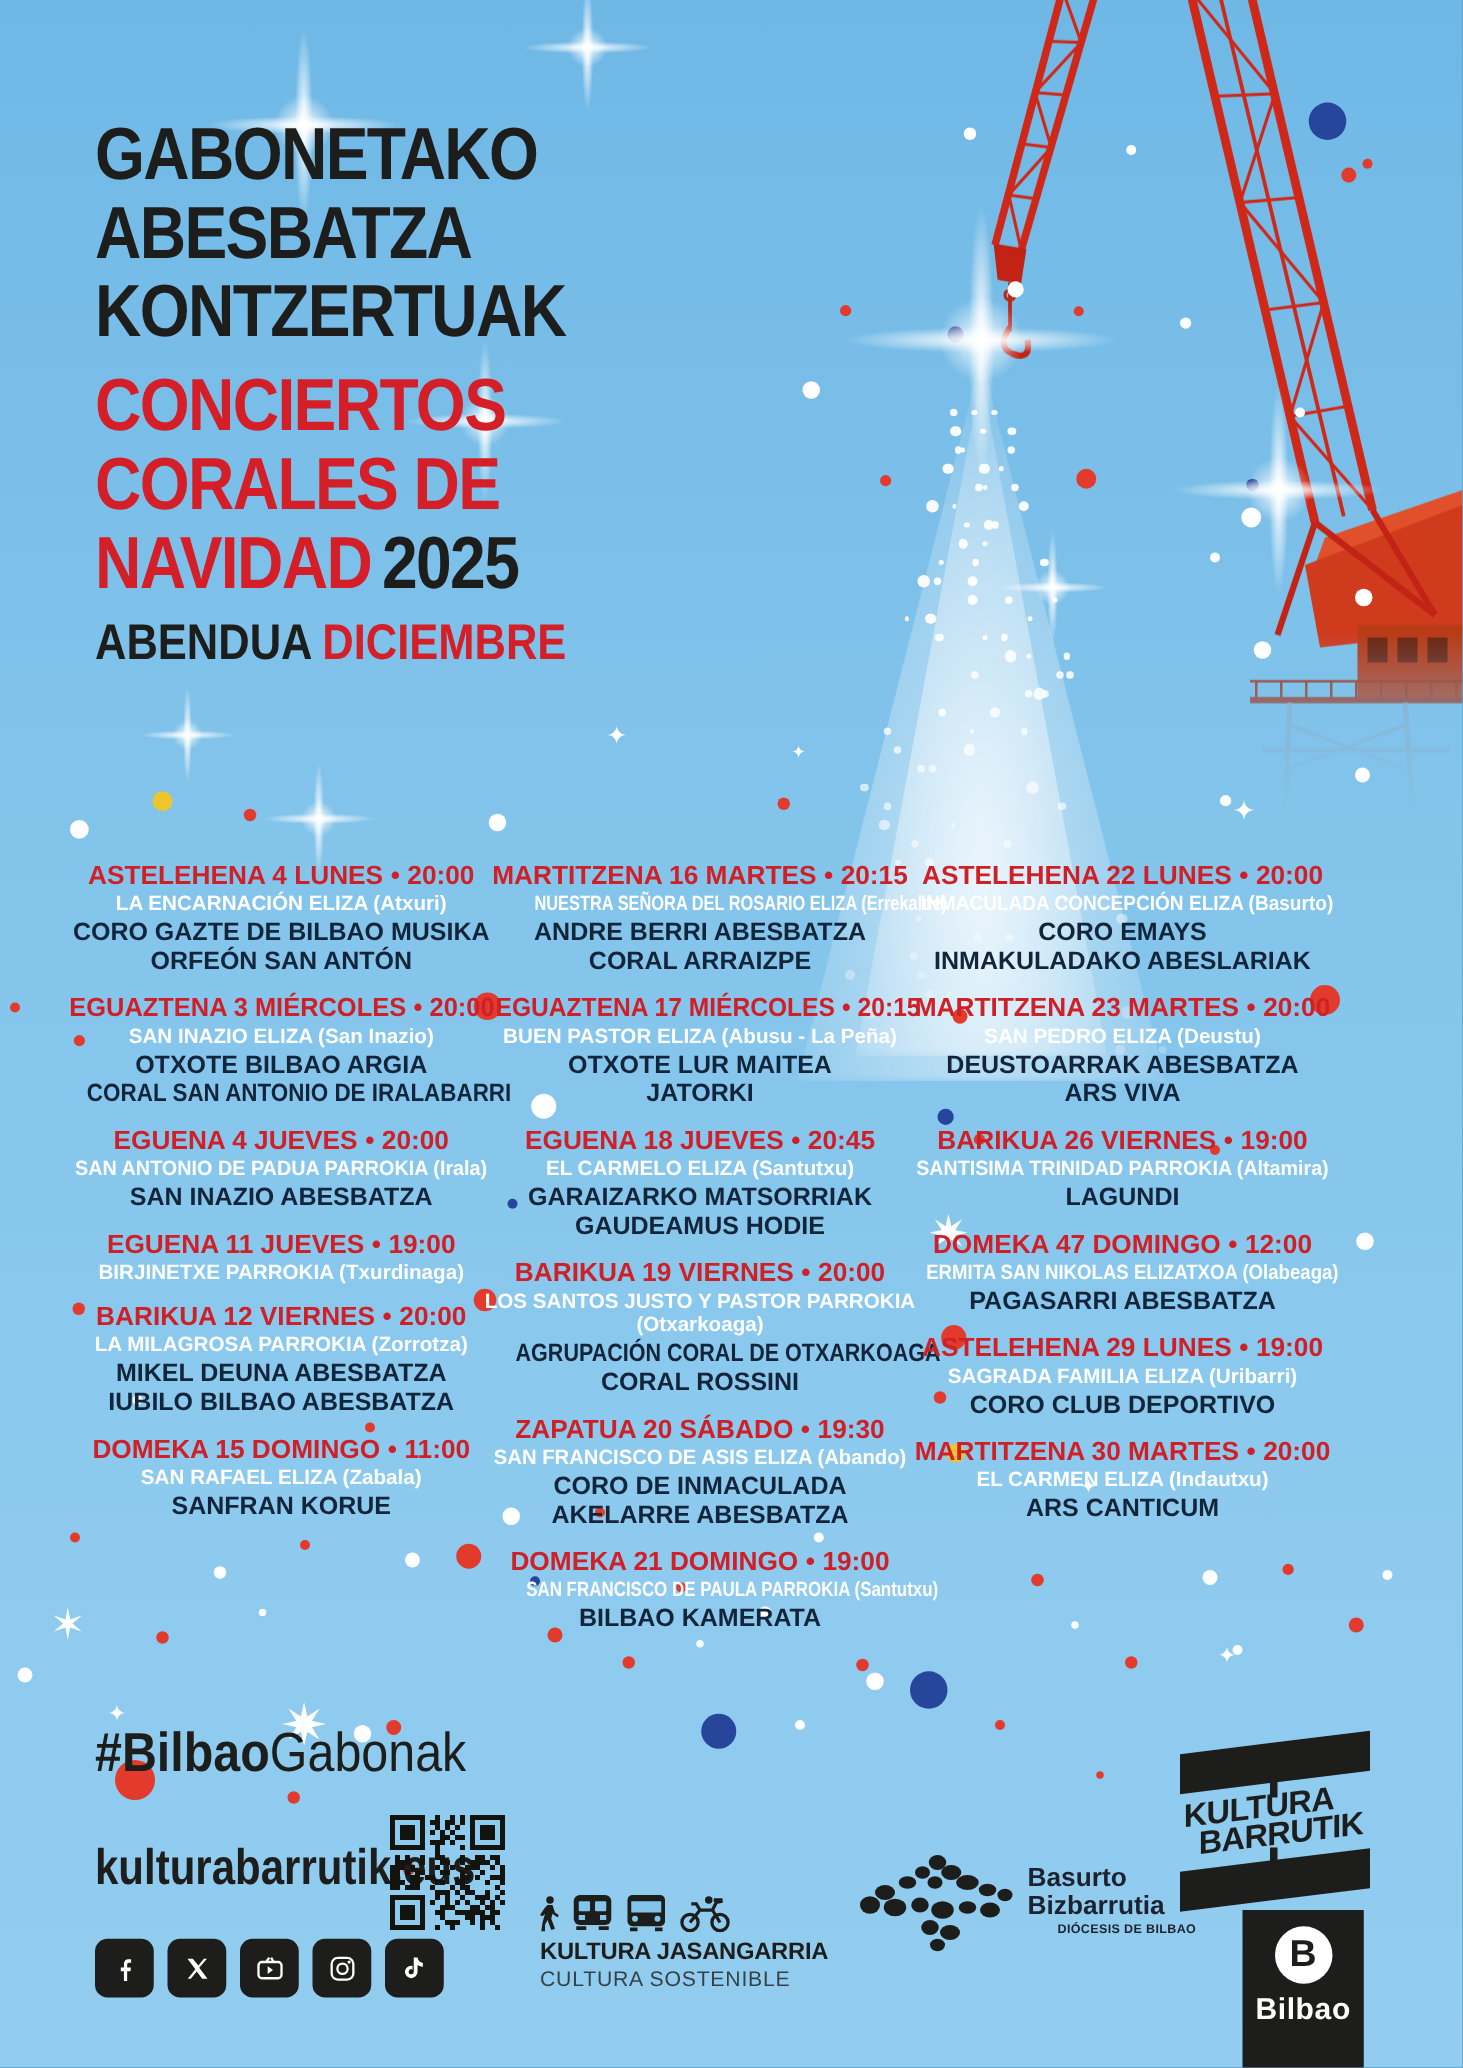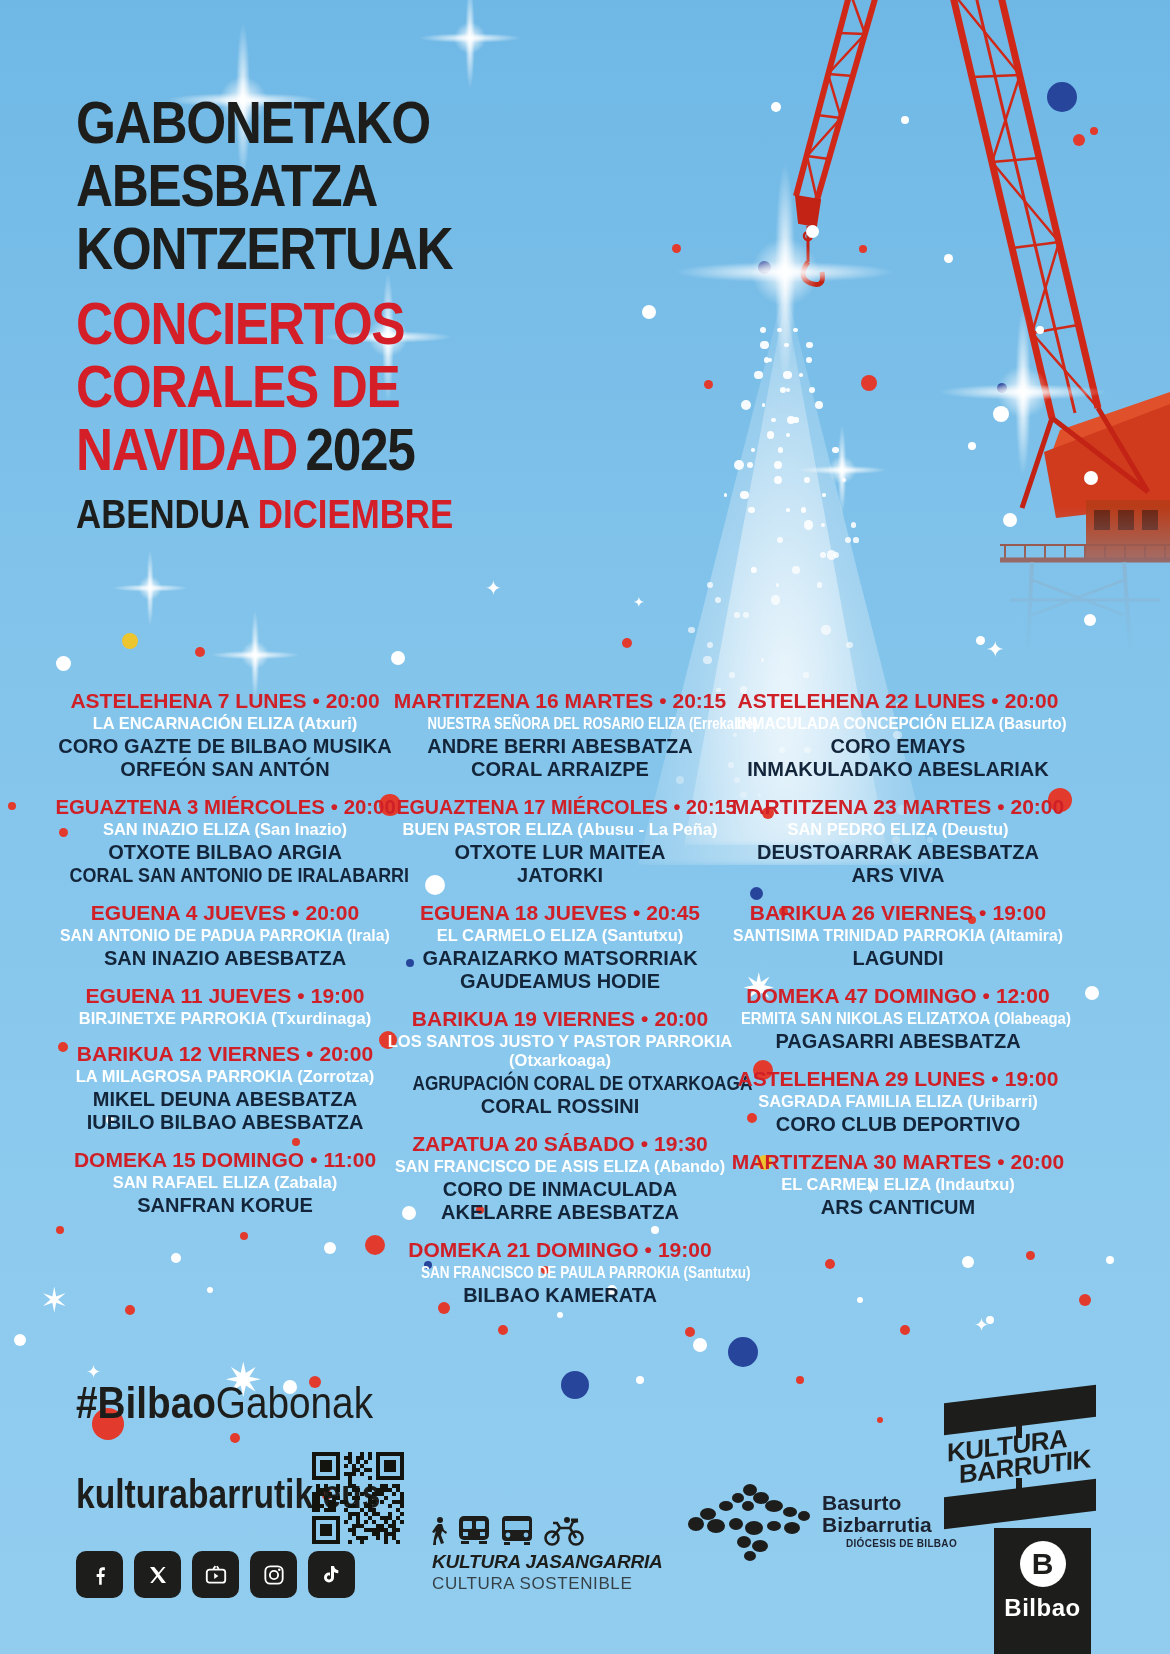--- a/index.html
+++ b/index.html
@@ -34,21 +34,21 @@
   .ev-bullet{padding:0 6px;}
   
   .hashtag{position:absolute;left:76px;top:1378px;font-size:44px;color:#1d1d1b;transform:scaleX(.88);transform-origin:0 50%;white-space:nowrap;}
   .hash-b{font-weight:700}.hash-l{font-weight:400}
   .website{position:absolute;left:76px;top:1472px;font-size:40px;font-weight:700;color:#1d1d1b;transform:scaleX(.84);transform-origin:0 50%;white-space:nowrap;}
   .socials{position:absolute;left:76px;top:1551px;display:flex;gap:11px;}
   .social-btn{width:47px;height:47px;border-radius:10px;background:#1d1d1b;display:flex;align-items:center;justify-content:center;}
   .qr{position:absolute;left:312px;top:1452px;}
   .sustain{position:absolute;left:432px;top:1512px;}
   .sus-icons{display:flex;gap:9px;align-items:flex-end;height:34px;}
-  .sus-eu{font-size:19px;font-weight:700;color:#1d1d1b;margin-top:5px;letter-spacing:-0.2px;font-style:italic;}
+  .sus-eu{font-size:19px;font-weight:700;color:#1d1d1b;margin-top:5px;letter-spacing:-0.2px;}
   .sus-es{font-size:17px;font-weight:400;color:#1d1d1b;opacity:.8;margin-top:1px;letter-spacing:.6px;}
   .diocese{position:absolute;left:686px;top:1476px;display:flex;gap:8px;align-items:flex-start;}
   .dio-text{margin-top:16px;}
   .dio-big{font-size:21px;line-height:22px;font-weight:700;color:#1d2230;}
   .dio-small{font-size:10px;font-weight:700;color:#1d2230;margin-top:2px;letter-spacing:.3px;padding-left:24px;}
   .kb{position:absolute;left:944px;top:1392px;width:152px;height:132px;}
   .kb-band{position:absolute;left:0;width:152px;height:32px;background:#1d1d1b;}
   .kb-top{top:2px;transform:skewY(-7deg);}
   .kb-bot{top:96px;transform:skewY(-7deg);}
   .kb-pole{position:absolute;left:72px;width:6px;background:#1d1d1b;}
@@ -353,21 +353,21 @@
       <div class="t-es-wrap">
         <div class="tline t-es">CONCIERTOS</div>
         <div class="tline t-es">CORALES DE</div>
         <div class="tline t-es"><span>NAVIDAD</span><span class="t-year">2025</span></div>
       </div>
       <div class="subtitle"><span class="sub-eu">ABENDUA</span><span class="sub-es">DICIEMBRE</span></div>
     </div>
 
     <div id="evcol1" class="ev-col">
         <div class="event">
-          <div class="ev-date"><span class="fitx"><span>ASTELEHENA 7 LUNES</span><span class="ev-bullet">•</span><span>20:00</span></span></div>
+          <div class="ev-date"><span class="fitx"><span>ASTELEHENA 4 LUNES</span><span class="ev-bullet">•</span><span>20:00</span></span></div>
           <div class="ev-venue"><span class="fitx">LA ENCARNACIÓN ELIZA (Atxuri)</span></div>
           <div class="ev-choir"><span class="fitx">CORO GAZTE DE BILBAO MUSIKA</span></div>
           <div class="ev-choir"><span class="fitx">ORFEÓN SAN ANTÓN</span></div>
         </div>
         <div class="event">
           <div class="ev-date"><span class="fitx" style="transform: scaleX(0.969);"><span>EGUAZTENA 3 MIÉRCOLES</span><span class="ev-bullet">•</span><span>20:00</span></span></div>
           <div class="ev-venue"><span class="fitx">SAN INAZIO ELIZA (San Inazio)</span></div>
           <div class="ev-choir"><span class="fitx">OTXOTE BILBAO ARGIA</span></div>
           <div class="ev-choir"><span class="fitx" style="transform: scaleX(0.897);">CORAL SAN ANTONIO DE IRALABARRI</span></div>
         </div>

